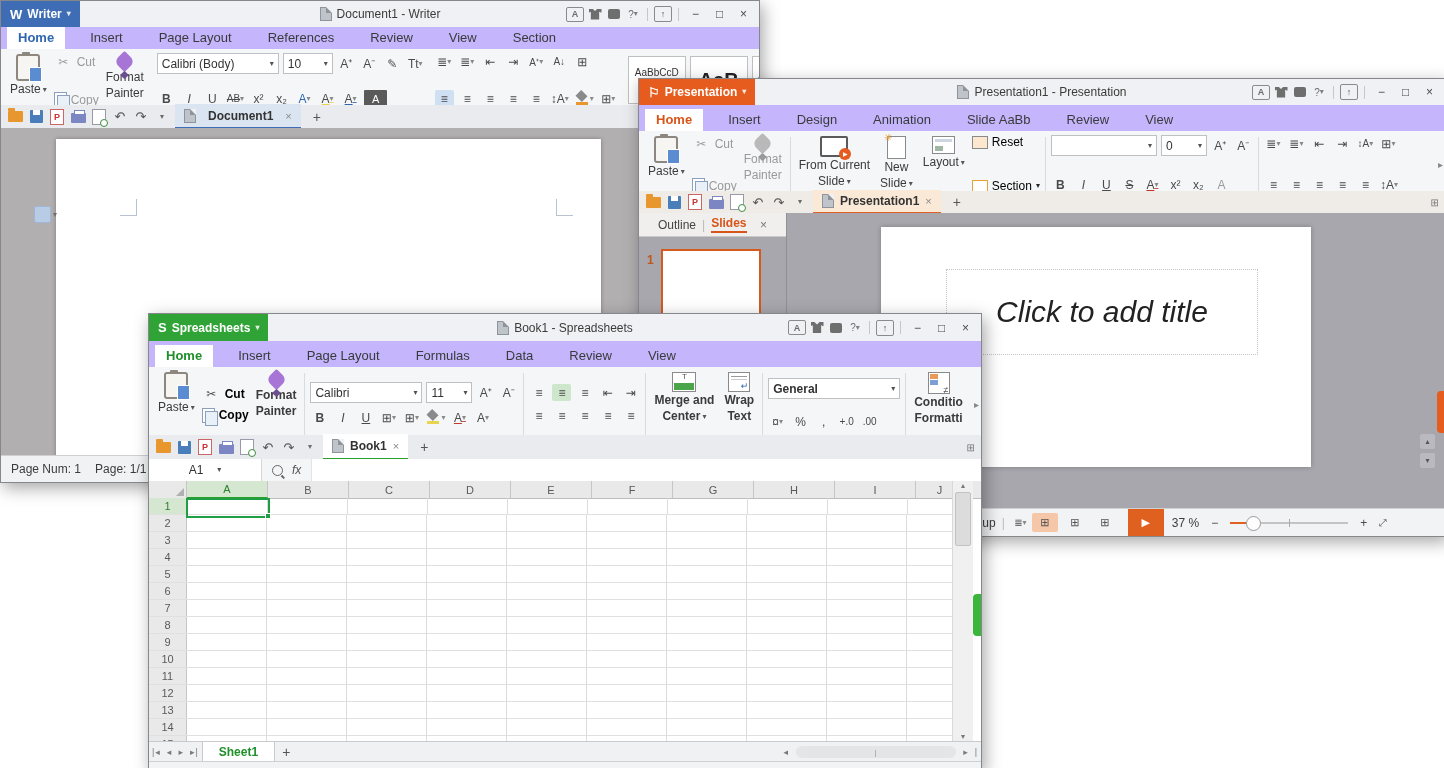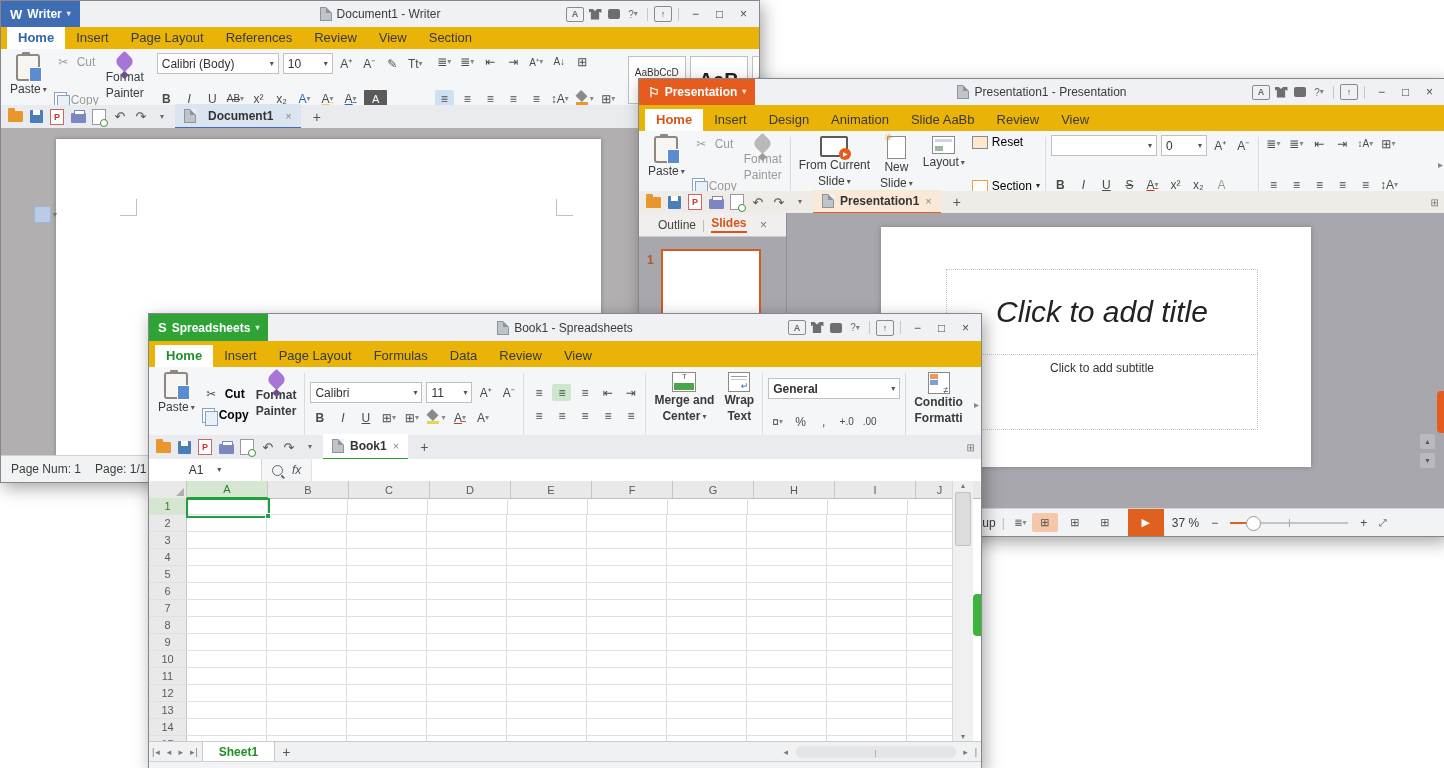--- a/index.html
+++ b/index.html
@@ -26,21 +26,21 @@
         font-size:10px;color:#6c6c6c;}
   .boxa{border:1px solid #8a8a8a;border-radius:2px;width:13px;height:13px;font-size:9px;font-weight:bold;}
   .shirt{width:13px;height:11px;background:#6e6e6e;clip-path:polygon(0 0,30% 0,50% 22%,70% 0,100% 0,100% 38%,82% 30%,82% 100%,18% 100%,18% 30%,0 38%);}
   .bubble{width:12px;height:10px;background:#6e6e6e;border-radius:2px;position:relative;}
   .bubble::after{content:"";position:absolute;left:2px;bottom:-3px;border:3px solid transparent;border-top-color:#6e6e6e;}
   .tbsep{width:1px;height:13px;background:#c7c7c9;margin:0 3px;}
   .upbox{width:16px;height:14px;border:1px solid #8a8a8a;border-radius:2px;font-size:9px;color:#555;display:flex;align-items:center;justify-content:center;}
   .capbtn{width:21px;height:18px;display:inline-flex;align-items:center;justify-content:center;font-size:12px;color:#4a4a4a;}
 
   
-  .menurow{position:absolute;left:0;right:0;display:flex;align-items:flex-end;background:#eab308;font-size:13px;padding-left:6px;}
+  .menurow{position:absolute;left:0;right:0;display:flex;align-items:flex-end;background:#c4b5fd;font-size:13px;padding-left:6px;gap:14px;}
   .mtab{padding:3px 11px 4px;color:#3a3a3a;white-space:nowrap;}
   .mtab.active{background:#fff;font-weight:bold;}
   #writer-win .mtab.active{color:#2f66b0;}
   #pres-win .mtab.active{color:#d8551a;}
   #sheet-win .mtab.active{color:#1f8f29;}
 
   
   .ribbon{position:absolute;left:0;right:0;display:flex;align-items:stretch;background:#f5f6f7;
           border-bottom:1px solid #d4d5d7;padding:3px 4px 2px;white-space:nowrap;overflow:hidden;}
   .grp{display:flex;flex-direction:column;justify-content:space-between;padding:1px 2px;}
@@ -624,21 +624,20 @@
         <span style="color:#bbb">|</span>
         <span class="slides">Slides</span>
         <span class="x">×</span>
       </div>
       <span class="thumbnum">1</span>
       <div class="thumb"></div>
     </div>
     <div id="pres-slidearea">
       <div id="pres-slide">
         <div class="ph-title">Click to add title</div>
-        <div class="ph-sub">Click to add subtitle</div>
       </div>
       <span class="side-strip strip-orange"></span>
       <div class="pres-arrows">
         <span>▴</span>
         <span>▾</span>
       </div>
     </div>
   </div>
 
   <div id="pres-status">

